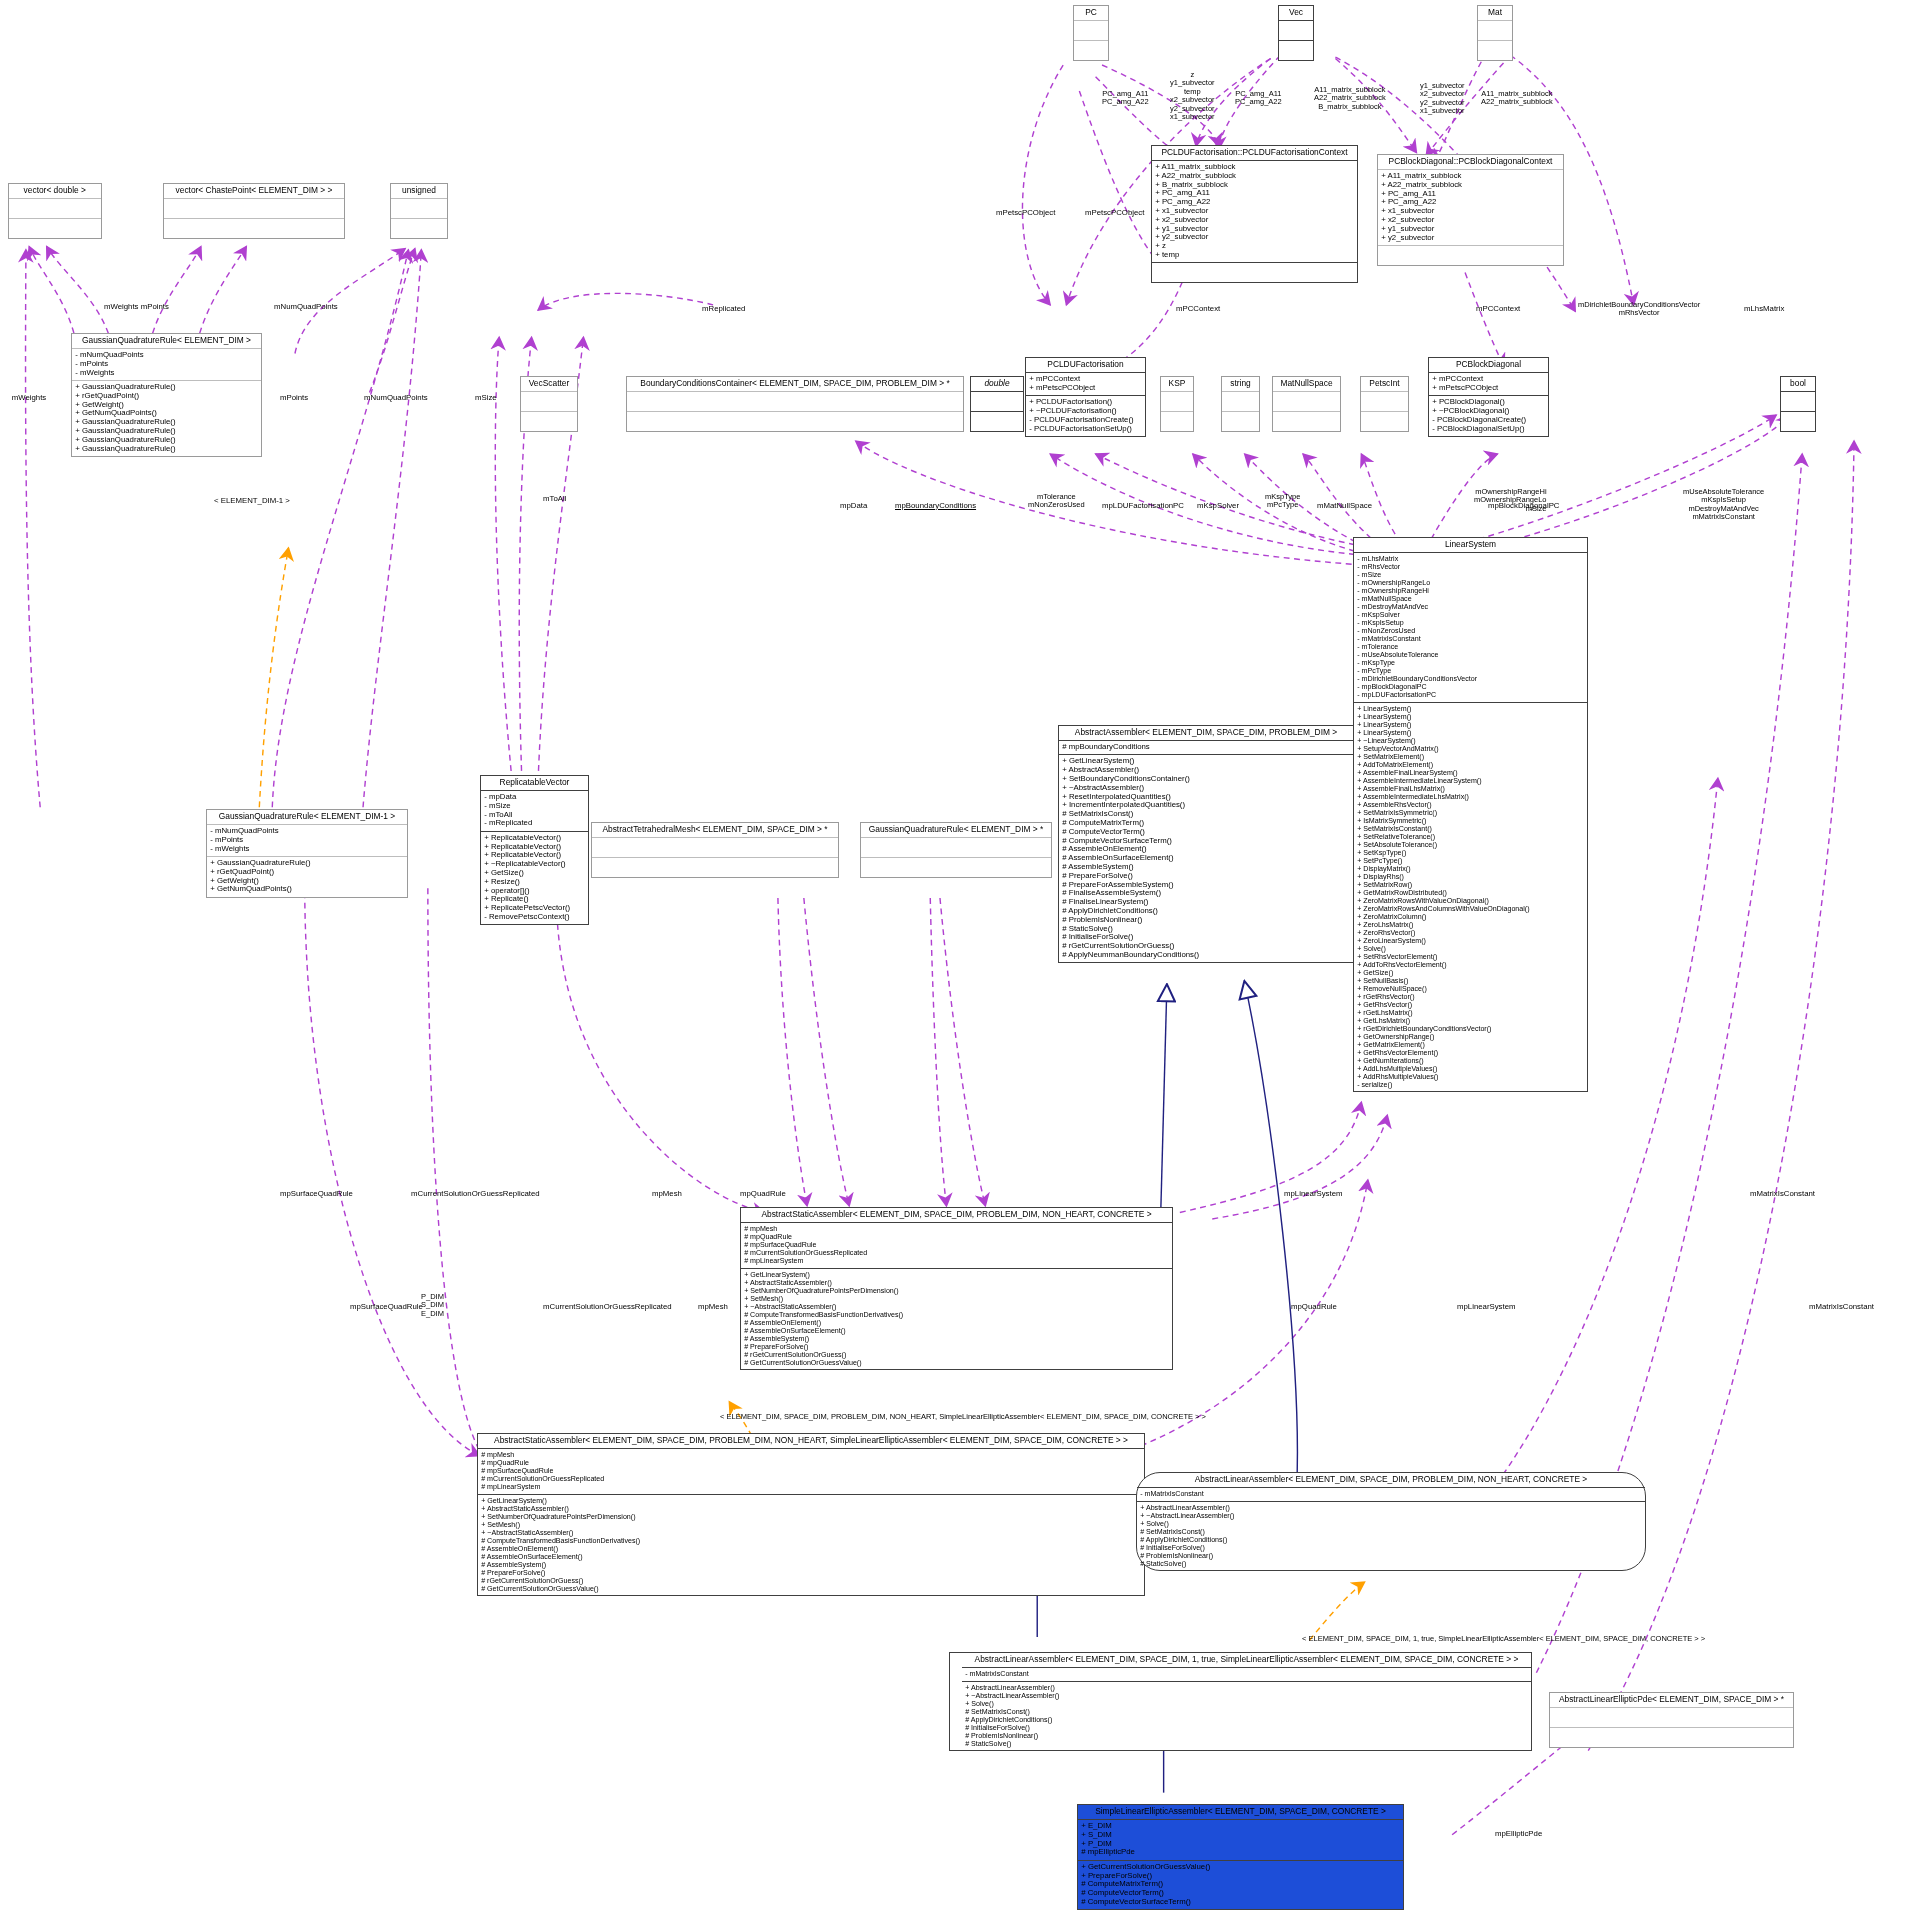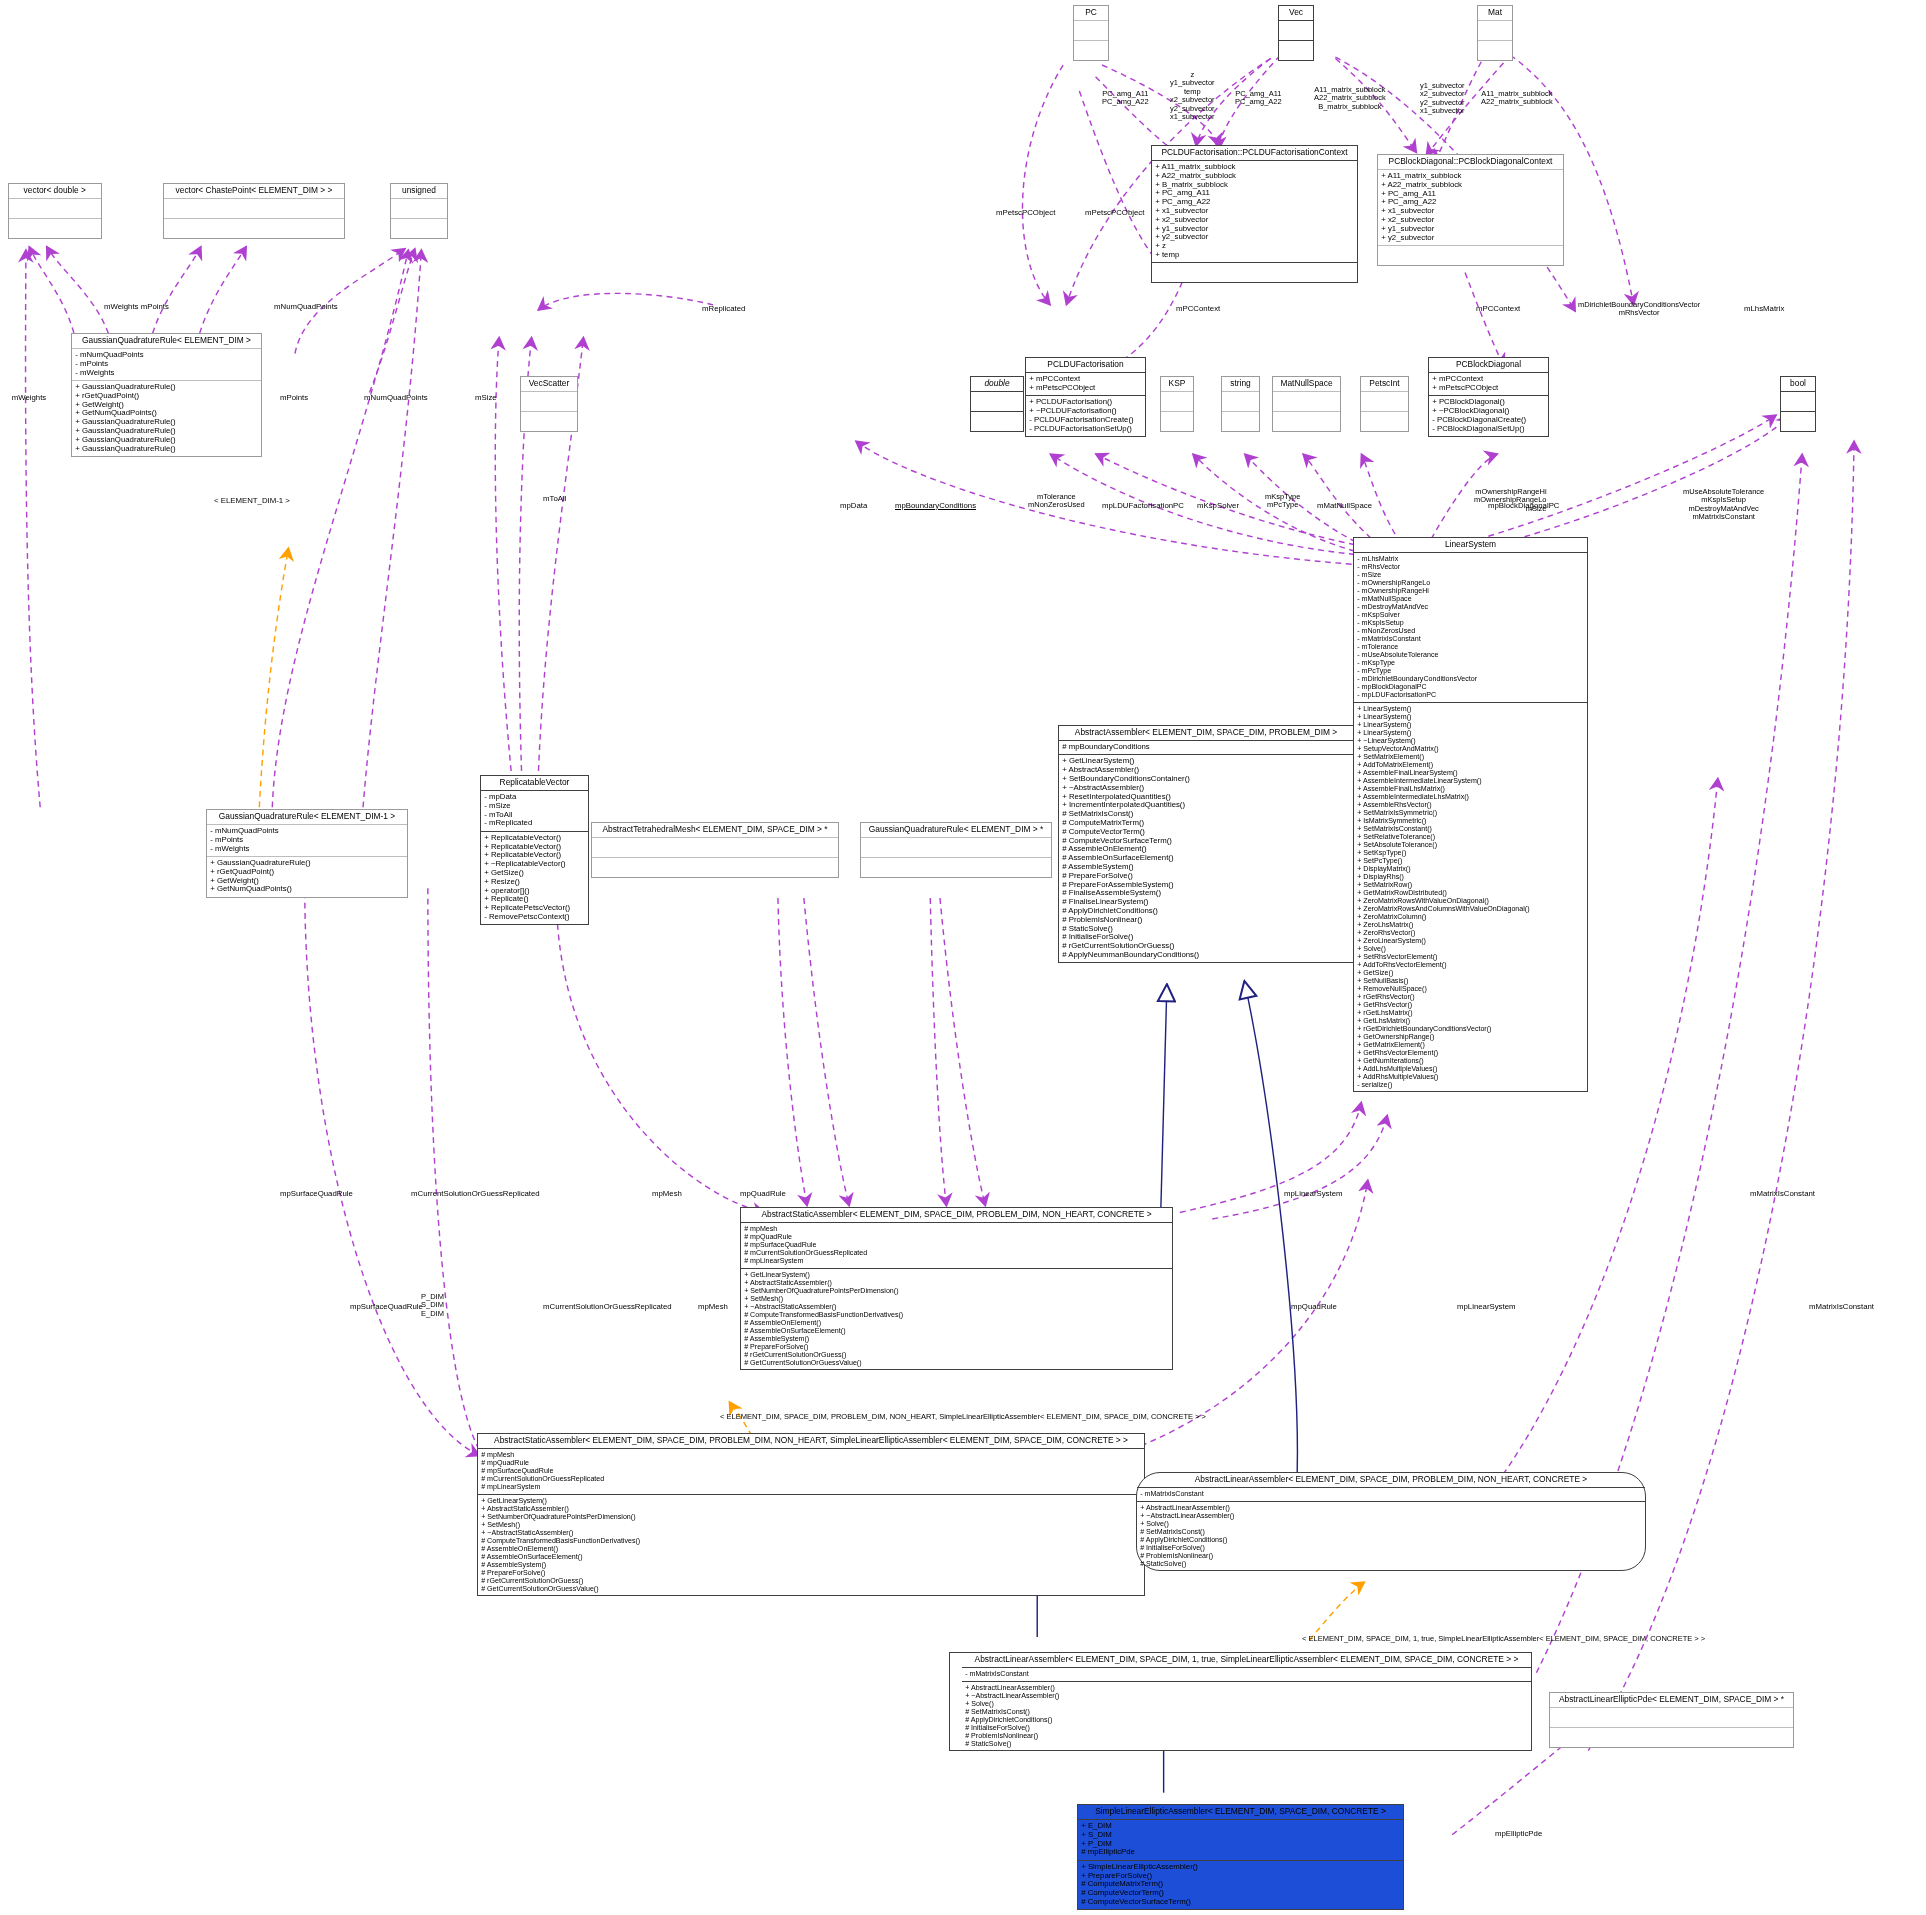--- a/index.html
+++ b/index.html
@@ -272,20 +272,25 @@
   <div class="elabel c sm" style="left:1578px;top:301px;white-space:pre;">mDirichletBoundaryConditionsVector
 mRhsVector</div>
   <div class="elabel" style="left:1744px;top:305px;">mLhsMatrix</div>
 
   <div class="node" style="left:520px;top:376px;width:58px;">
     <div class="ttl">VecScatter</div>
     <div class="sec attrs empty"></div>
     <div class="sec ops empty"></div>
   </div>
 
+  <div class="node" style="left:626px;top:376px;width:338px;">
+    <div class="ttl">BoundaryConditionsContainer&lt; ELEMENT_DIM, SPACE_DIM, PROBLEM_DIM &gt; *</div>
+    <div class="sec attrs empty"></div>
+    <div class="sec ops empty"></div>
+  </div>
 
   <div class="node thick" style="left:970px;top:376px;width:54px;font-style:italic;">
     <div class="ttl">double</div>
     <div class="sec attrs empty"></div>
     <div class="sec ops empty"></div>
   </div>
 
   <div class="node thick" style="left:1025px;top:357px;width:121px;">
     <div class="ttl">PCLDUFactorisation</div>
     <div class="sec attrs">
@@ -619,21 +624,21 @@
 
   <div class="node thick filled" style="left:1077px;top:1804px;width:327px;">
     <div class="ttl">SimpleLinearEllipticAssembler&lt; ELEMENT_DIM, SPACE_DIM, CONCRETE &gt;</div>
     <div class="sec attrs" id="slea-attrs">
         <div>+ E_DIM</div>
         <div>+ S_DIM</div>
         <div>+ P_DIM</div>
         <div># mpEllipticPde</div>
       </div>
     <div class="sec ops" id="slea-ops">
-        <div>+ SimpleLinearEllipticAssembler()</div>
+        <div>+ GetCurrentSolutionOrGuessValue()</div>
         <div>+ PrepareForSolve()</div>
         <div># ComputeMatrixTerm()</div>
         <div># ComputeVectorTerm()</div>
         <div># ComputeVectorSurfaceTerm()</div>
       </div>
   </div>
 
 </div>
 
 

